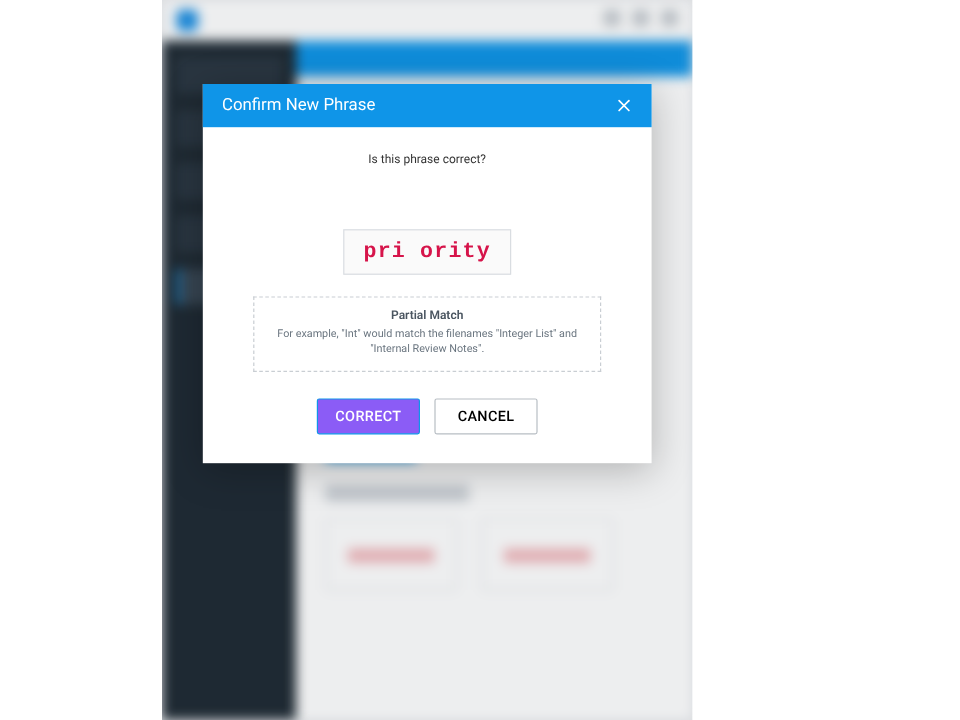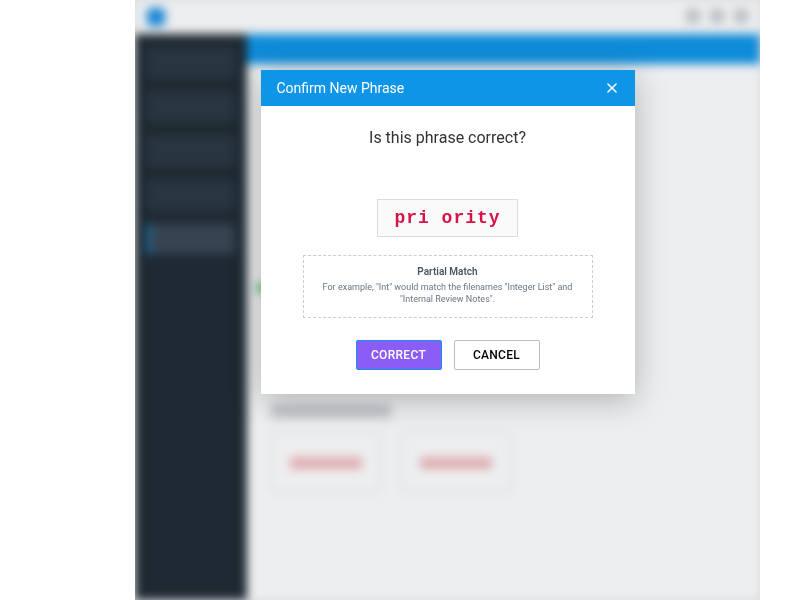--- a/index.html
+++ b/index.html
@@ -1,21 +1,21 @@
 <!DOCTYPE html>
 <html><head>
 <meta charset="utf-8">
 <style>
   * { box-sizing: border-box; margin: 0; padding: 0; }
   html, body { width: 800px; height: 600px; overflow: hidden; font-family: -apple-system, BlinkMacSystemFont, "Segoe UI", Roboto, Arial, sans-serif; background: #fff; }
 
   .stage {
     position: absolute;
     left: 135px; top: 0;
-    width: 625px; height: 600px;
+    width: 442px; height: 600px;
     background: #e9ebee;
     overflow: hidden;
   }
 
   
   .bg {
     position: absolute; inset: 0;
     filter: blur(5px);
   }
   .bg .topstrip {
@@ -99,21 +99,21 @@
     width: 22px; height: 22px; display: flex; align-items: center; justify-content: center;
     cursor: pointer; color: #fff;
   }
   .modal-header .close svg { width: 14px; height: 14px; }
 
   .modal-body {
     padding: 22px 24px 24px;
     text-align: center;
   }
   .modal-body .question {
-    font-size: 16px; color: #333; margin-bottom: 16px;
+    font-size: 10px; color: #333; margin-bottom: 16px;
   }
   .phrase-box {
     display: inline-block;
     border: 1px solid #d9dde1;
     background: #fafafa;
     padding: 8px 16px;
     font-family: "Courier New", Courier, monospace;
     font-size: 18px;
     color: #d6144a;
     letter-spacing: 1px;

